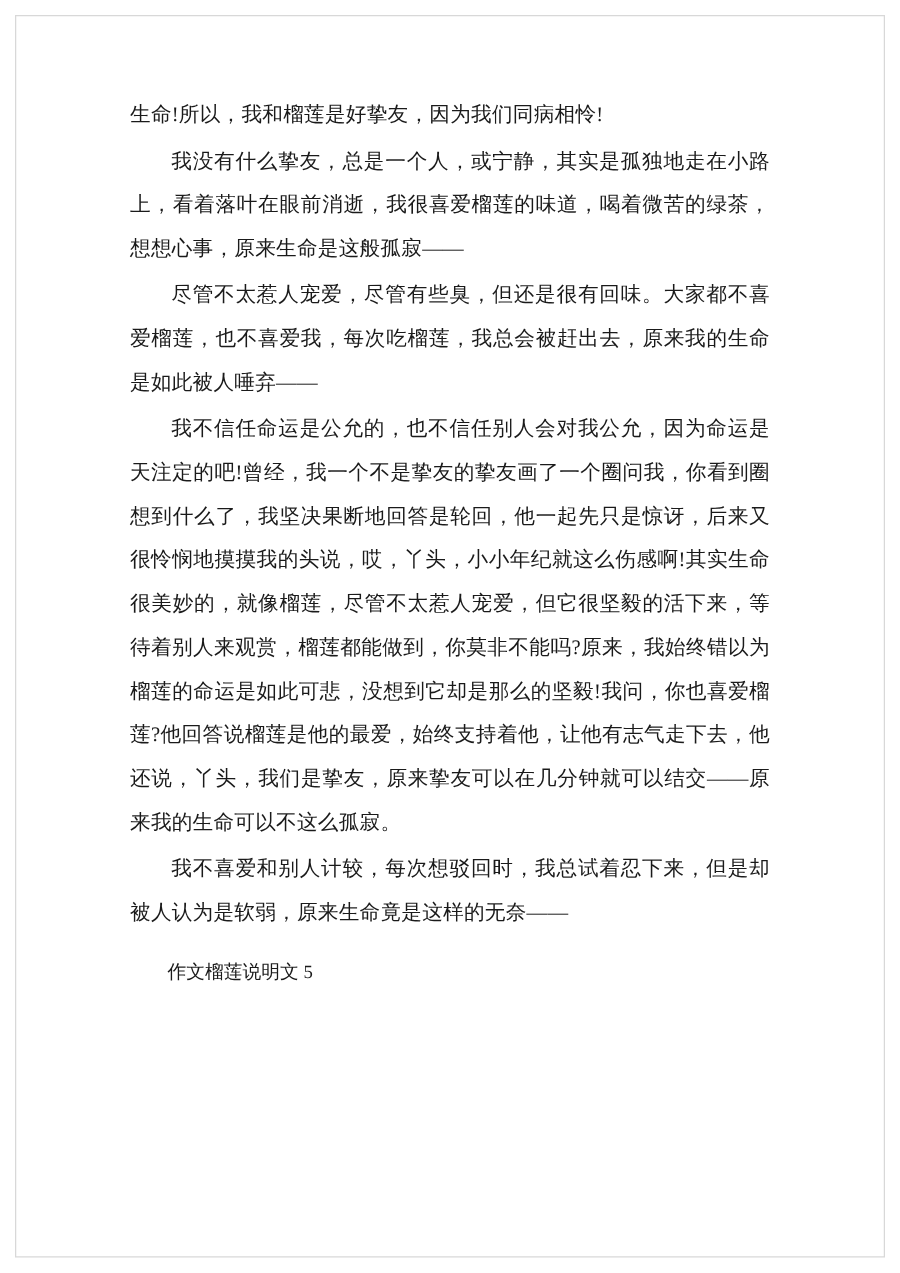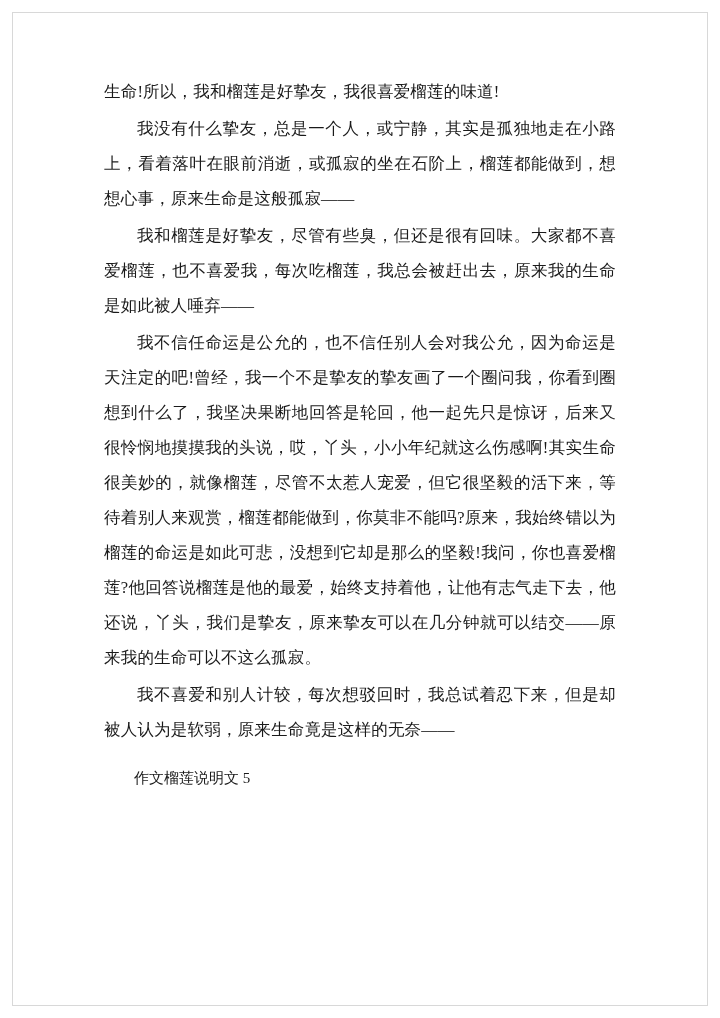--- a/index.html
+++ b/index.html
@@ -62,20 +62,20 @@
     color: #1a1a1a;
     font-family: "Liberation Serif", "DejaVu Serif", serif;
   }
 </style>
 </head>
 <body>
 
 <div class="page">
   <div class="page-border"></div>
   <div class="content">
-    <p class="para noindent">生命!所以，我和榴莲是好挚友，我很喜爱榴莲的味道!</p>
-    <p class="para indent">我没有什么挚友，总是一个人，或宁静，其实是孤独地走在小路上，看着落叶在眼前消逝，或孤寂的坐在石阶上，榴莲都能做到，想想心事，原来生命是这般孤寂——</p>
-    <p class="para indent">我和榴莲是好挚友，尽管有些臭，但还是很有回味。大家都不喜爱榴莲，也不喜爱我，每次吃榴莲，我总会被赶出去，原来我的生命是如此被人唾弃——</p>
+    <p class="para noindent">生命!所以，我和榴莲是好挚友，因为我们同病相怜!</p>
+    <p class="para indent">我没有什么挚友，总是一个人，或宁静，其实是孤独地走在小路上，看着落叶在眼前消逝，我很喜爱榴莲的味道，喝着微苦的绿茶，想想心事，原来生命是这般孤寂——</p>
+    <p class="para indent">尽管不太惹人宠爱，尽管有些臭，但还是很有回味。大家都不喜爱榴莲，也不喜爱我，每次吃榴莲，我总会被赶出去，原来我的生命是如此被人唾弃——</p>
     <p class="para indent">我不信任命运是公允的，也不信任别人会对我公允，因为命运是天注定的吧!曾经，我一个不是挚友的挚友画了一个圈问我，你看到圈想到什么了，我坚决果断地回答是轮回，他一起先只是惊讶，后来又很怜悯地摸摸我的头说，哎，丫头，小小年纪就这么伤感啊!其实生命很美妙的，就像榴莲，尽管不太惹人宠爱，但它很坚毅的活下来，等待着别人来观赏，榴莲都能做到，你莫非不能吗?原来，我始终错以为榴莲的命运是如此可悲，没想到它却是那么的坚毅!我问，你也喜爱榴莲?他回答说榴莲是他的最爱，始终支持着他，让他有志气走下去，他还说，丫头，我们是挚友，原来挚友可以在几分钟就可以结交——原来我的生命可以不这么孤寂。</p>
     <p class="para indent">我不喜爱和别人计较，每次想驳回时，我总试着忍下来，但是却被人认为是软弱，原来生命竟是这样的无奈——</p>
     <p class="footer-line">作文榴莲说明文 5</p>
   </div>
 </div>
 
 </body></html>

